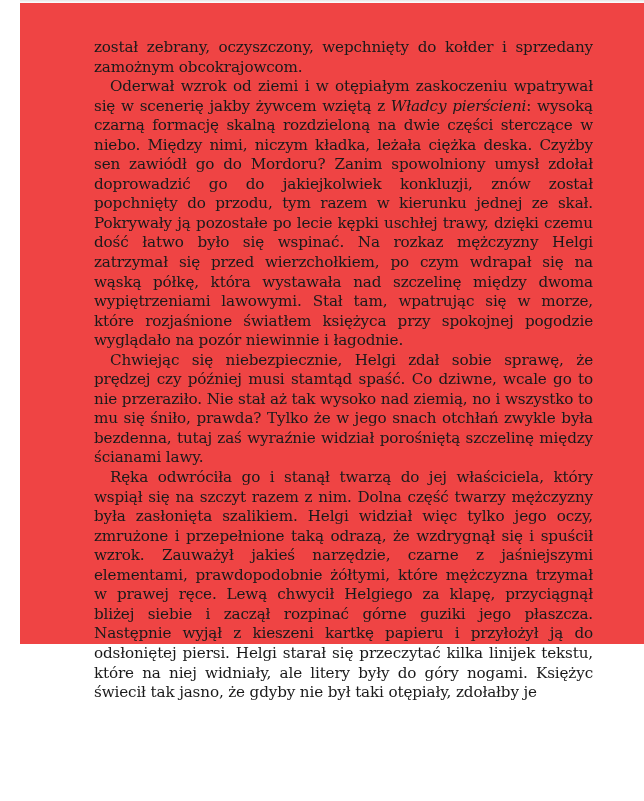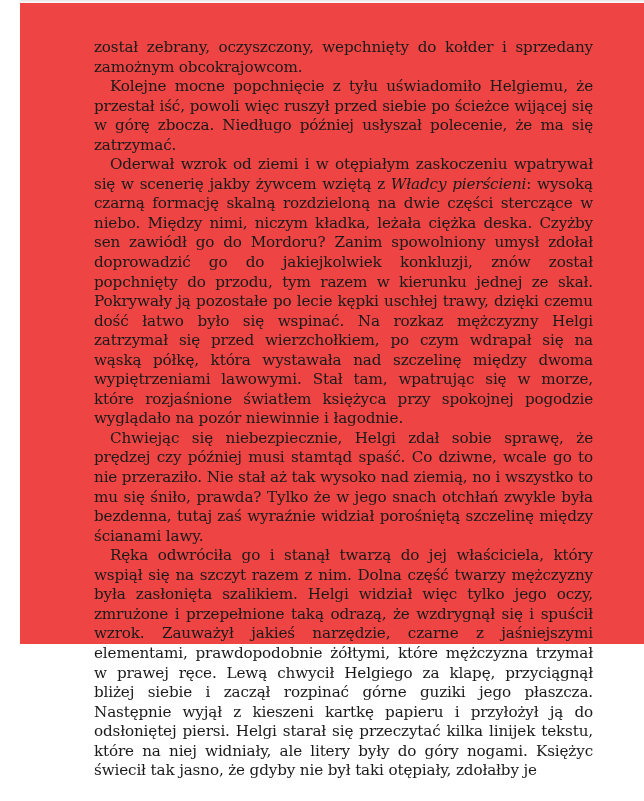--- a/index.html
+++ b/index.html
@@ -55,21 +55,20 @@
   </style>
 </head>
 <body>
 
 <div class="page">
   <div class="top-shade"></div>
 
   <div class="text-column">
     <p class="continuation">został zebrany, oczyszczony, wepchnięty do kołder i sprzedany zamożnym obcokrajowcom.</p>
 
-    <p>Kolejne mocne popchnięcie z tyłu uświadomiło Helgiemu, że przestał iść, powoli więc ruszył przed siebie po ścieżce wijącej się w górę zbocza. Niedługo później usłyszał polecenie, że ma się zatrzymać.</p>
 
     <p><span>Oderwał wzrok od ziemi i w otępiałym zaskoczeniu wpatrywał się w scenerię jakby żywcem wziętą z </span><em>Władcy pierścieni</em><span>: wysoką czarną formację skalną rozdzieloną na dwie części sterczące w niebo. Między nimi, niczym kładka, leżała ciężka deska. Czyżby sen zawiódł go do Mordoru? Zanim spowolniony umysł zdołał doprowadzić go do jakiejkolwiek konkluzji, znów został popchnięty do przodu, tym razem w kierunku jednej ze skał. Pokrywały ją pozostałe po lecie kępki uschłej trawy, dzięki czemu dość łatwo było się wspinać. Na rozkaz mężczyzny Helgi zatrzymał się przed wierzchołkiem, po czym wdrapał się na wąską półkę, która wystawała nad szczelinę między dwoma wypiętrzeniami lawowymi. Stał tam, wpatrując się w morze, które rozjaśnione światłem księżyca przy spokojnej pogodzie wyglądało na pozór niewinnie i łagodnie.</span></p>
 
     <p>Chwiejąc się niebezpiecznie, Helgi zdał sobie sprawę, że prędzej czy później musi stamtąd spaść. Co dziwne, wcale go to nie przeraziło. Nie stał aż tak wysoko nad ziemią, no i wszystko to mu się śniło, prawda? Tylko że w jego snach otchłań zwykle była bezdenna, tutaj zaś wyraźnie widział porośniętą szczelinę między ścianami lawy.</p>
 
     <p>Ręka odwróciła go i stanął twarzą do jej właściciela, który wspiął się na szczyt razem z nim. Dolna część twarzy mężczyzny była zasłonięta szalikiem. Helgi widział więc tylko jego oczy, zmrużone i przepełnione taką odrazą, że wzdrygnął się i spuścił wzrok. Zauważył jakieś narzędzie, czarne z jaśniejszymi elementami, prawdopodobnie żółtymi, które mężczyzna trzymał w prawej ręce. Lewą chwycił Helgiego za klapę, przyciągnął bliżej siebie i zaczął rozpinać górne guziki jego płaszcza. Następnie wyjął z kieszeni kartkę papieru i przyłożył ją do odsłoniętej piersi. Helgi starał się przeczytać kilka linijek tekstu, które na niej widniały, ale litery były do góry nogami. Księżyc świecił tak jasno, że gdyby nie był taki otępiały, zdołałby je</p>
   </div>
 </div>
 
 </body></html>

